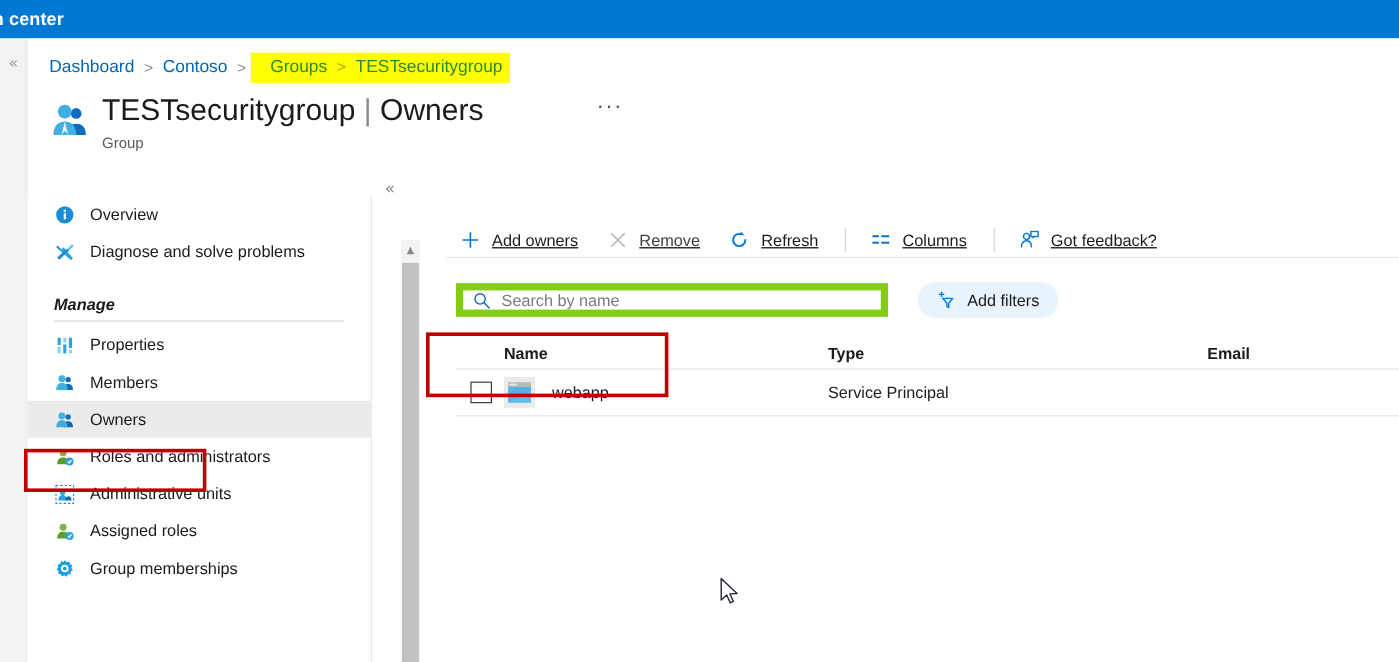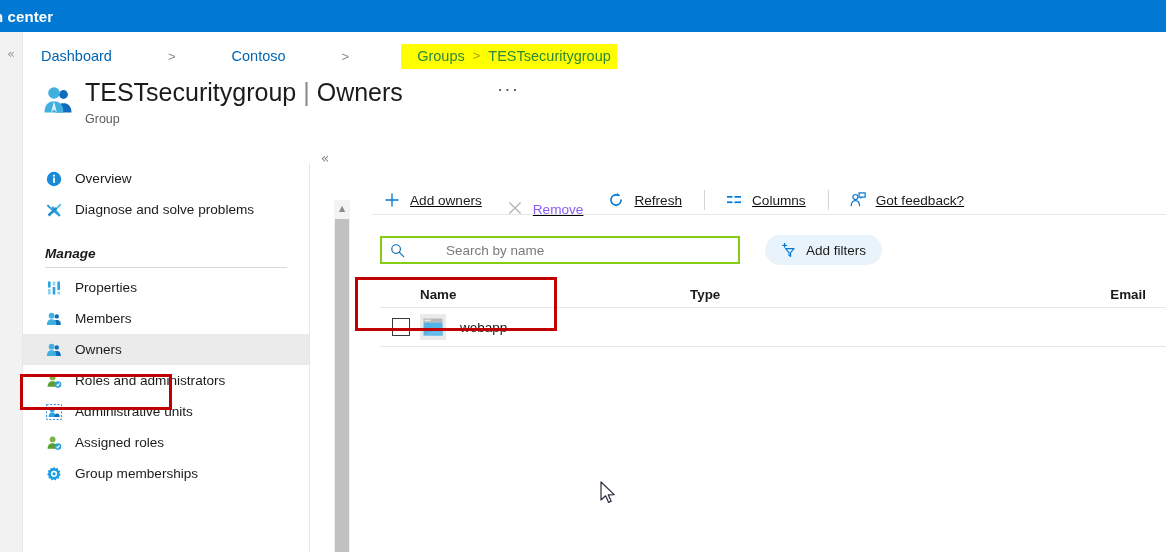--- a/index.html
+++ b/index.html
@@ -33,21 +33,21 @@
     position:absolute; left:1px; top:14px; width:20px; height:16px;
     color:#9a9a9a; font-size:13px; line-height:16px; text-align:center;
     font-family:"DejaVu Sans", sans-serif;
   }
 
   
   .blade { position:absolute; left:23px; top:32px; width:1143px; height:520px; background:#fff; }
 
   .breadcrumb {
     position:absolute; left:18px; top:13px; height:22px;
-    display:flex; align-items:center; font-size:14.5px; white-space:nowrap;gap:48px;
+    display:flex; align-items:center; font-size:14.5px; white-space:nowrap;
   }
   .bc-link { color:#0065b3; cursor:pointer; }
   .bc-sep { color:#8a8a8a; margin:0 8px; font-size:13px; }
   .bc-hl {
     background:#ffff00; padding:4px 6px 5px 16px; display:flex; align-items:center;
     margin-left:-4px;
   }
   .bc-hl .bc-link-green { color:#2d8a36; cursor:pointer; }
   .bc-hl .bc-sep-green { color:#b0a100; margin:0 8px; font-size:13px; }
 
@@ -101,52 +101,52 @@
     position:absolute; left:1px; top:19px; width:14px; height:365px; background:#c1c1c1;
   }
 
   
   .content { position:absolute; left:327px; top:131px; width:839px; height:421px; background:#fff; }
   .cmdbar { position:absolute; left:22px; top:20px; height:34px; display:flex; align-items:center;text-decoration:underline; }
   .cmd {
     display:flex; align-items:center; height:34px; padding:0 11px; margin-right:2px;
     font-size:13.6px; color:#1b1b1b; cursor:pointer; white-space:nowrap;
   }
-  .cmd.disabled { color:#8b5cf6; cursor:default;align-items:flex-end; }
+  .cmd.disabled { color:#404040; cursor:default; }
   .cmd .c-ico { width:18px; height:18px; margin-right:9px; flex:none;
                 display:flex; align-items:center; justify-content:center; }
   .cmd-div { width:1px; height:20px; background:#d4d4d4; margin:0 9px; }
   .cmdbar-rule { position:absolute; left:22px; top:51px; width:817px; height:1px; background:#e6e6e6; }
 
   
   .filterrow { position:absolute; left:30px; top:72px; display:flex; align-items:center; }
   .searchbox {
-    width:360px; height:28px; border:2px solid #84cc16; background:#fff;
-    display:flex; align-items:center; padding-left:8px;gap:32px;
+    width:360px; height:28px; border:6px solid #84cc16; background:#fff;
+    display:flex; align-items:center; padding-left:8px;
   }
   .searchbox .s-ico { width:15px; height:15px; margin-right:7px; flex:none; }
   .searchbox input {
     border:none; outline:none; font-size:13.5px; color:#323130; width:310px;
     font-family:"Liberation Sans", sans-serif; background:transparent;
   }
   .searchbox input::placeholder { color:#7a7a7a; }
   .addfilters {
     margin-left:25px; height:30px; border-radius:15px; background:#e9f3fb;
     display:flex; align-items:center; padding:0 16px; font-size:13.5px; color:#1b1b1b;
     cursor:pointer; white-space:nowrap;
   }
   .addfilters .f-ico { width:17px; height:17px; margin-right:8px; flex:none; }
 
   
   .table { position:absolute; left:30px; top:118px; width:809px; }
   .th-row { display:flex; height:26px; align-items:center; font-size:13.4px;
             font-weight:700; color:#1b1b1b; }
   .th-name { width:310px; padding-left:40px; }
   .th-type { width:316px; }
-  .th-email { width:140px;text-align:right; }
+  .th-email { width:140px; }
   .grid-line { height:1px; background:#e6e6e6; width:809px; }
   .tr-row { display:flex; height:38px; align-items:center; font-size:13.5px; color:#1b1b1b; }
   .td-check { width:40px; display:flex; align-items:center; padding-left:12px; }
   .rowcheck {
     width:18px; height:18px; border:1px solid #3b3b3b; background:#fff; cursor:pointer;
   }
   .td-name { width:270px; display:flex; align-items:center; }
   .appicon { width:26px; height:26px; background:#eaeaea; margin-right:14px; flex:none;
              display:flex; align-items:center; justify-content:center; }
   .td-type { width:316px; }
@@ -427,20 +427,21 @@
             <span class="appicon">
               <svg viewBox="0 0 20 18" width="20" height="18">
                 <rect x="0.5" y="0.5" width="19" height="4" fill="#b9b9b9"></rect>
                 <rect x="0.5" y="4.5" width="19" height="13" fill="#55b3e4"></rect>
                 <path d="M0.5 17.5 L19.5 7.5 L19.5 17.5 Z" fill="#64bce8"></path>
                 <rect x="1.6" y="1.7" width="6" height="1.6" fill="#e6e6e6"></rect>
               </svg>
             </span>
             <span>webapp</span>
           </div>
+          <div class="td-type">Service Principal</div>
           <div class="td-email"></div>
         </div>
         <div class="grid-line"></div>
       </div>
 
     </div>
   </div>
 
   <div class="redbox" id="redbox-owners"></div>
   <div class="redbox" id="redbox-row"></div>

